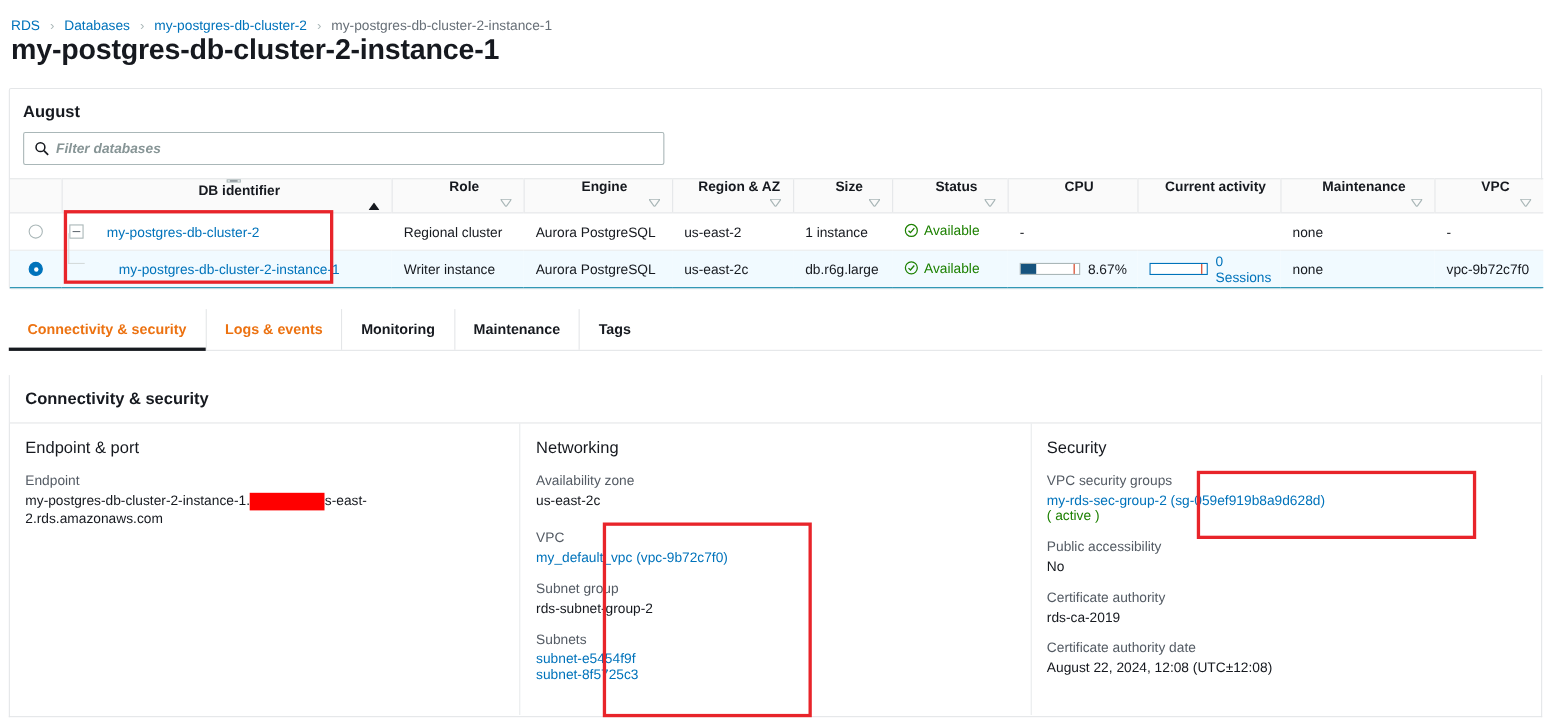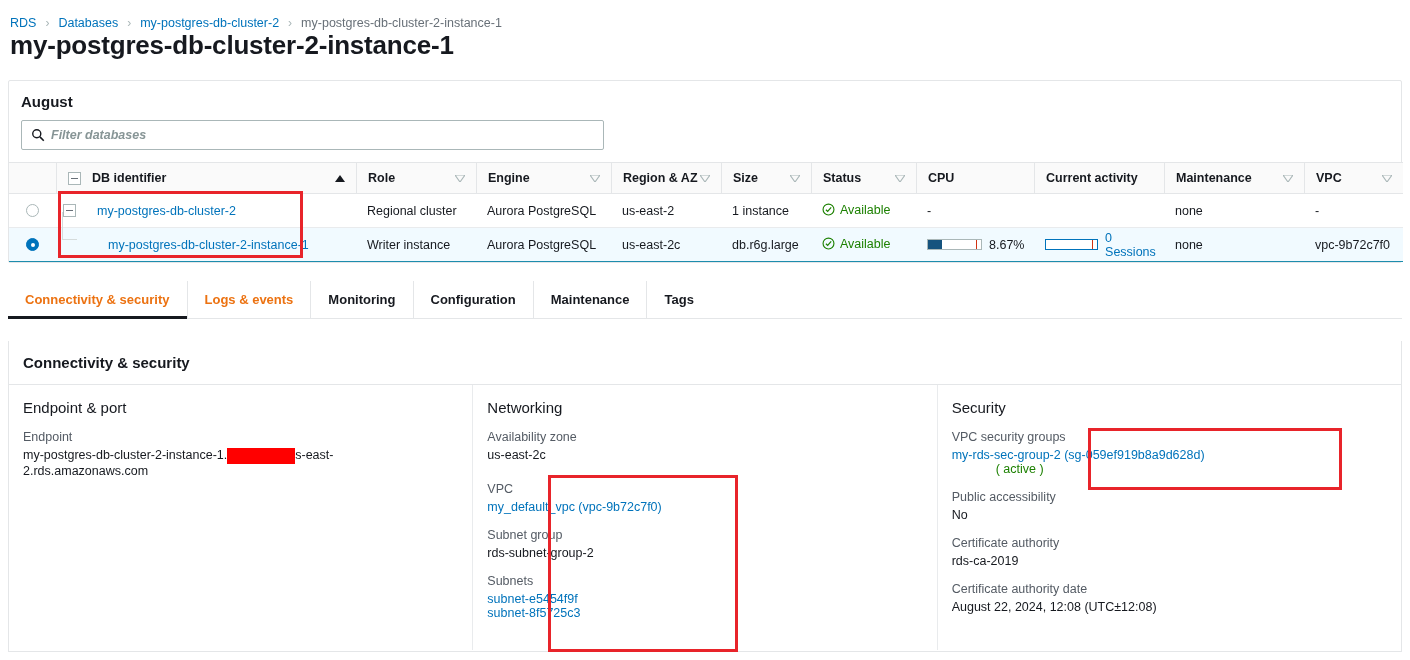--- a/index.html
+++ b/index.html
@@ -66,21 +66,21 @@
   
   table.grid { width:100%; border-collapse:collapse; table-layout:fixed; }
   table.grid thead th {
     background:#fafafa;
     border-top:1px solid #e4e6e8;
     border-bottom:1px solid #e4e6e8;
     height:30px;
     font-size:12.5px; font-weight:bold; color:#16191f;
     text-align:left; padding:0; vertical-align:middle;
   }
-  .th-inner { display:flex; align-items:center; height:30px; padding-left:11px; position:relative; }
+  .th-inner { display:flex; align-items:center; height:30px; padding-left:11px; position:relative;flex-direction:column; }
   .th-div { border-left:1px solid #e4e6e8; }
   .sort-tri { margin-left:auto; margin-right:11px; }
   td { font-size:12.5px; color:#16191f; padding:0; vertical-align:middle; }
   tbody tr { height:34px; }
   tr.row-plain td { border-bottom:1px solid #e9ebed; background:#fff; }
   tr.row-selected td { background:#f1faff; border-top:1px solid #1d8dad; border-bottom:1px solid #1d8dad; }
   .cell { padding-left:11px; display:flex; align-items:center; height:33px; }
   .link { color:#0073bb; cursor:pointer; }
 
   
@@ -151,21 +151,21 @@
   }
   .panel-head h3 { margin:0; font-size:15px; font-weight:bold; color:#16191f; }
   .cols { display:flex; }
   .col { flex:1; padding:14px 14px 16px 14px; position:relative; }
   .col + .col { border-left:1px solid #e9ebed; }
   .col h4 { margin:0 0 14px 0; font-size:15px; font-weight:normal; color:#16191f; }
   .fld { margin-bottom:14px; }
   .fld-label { font-size:12.5px; color:#545b64; margin-bottom:4px; }
   .fld-value { font-size:12.5px; color:#16191f; }
   .fld-value.link { color:#0073bb; }
-  .active-txt { color:#1d8102; font-size:12.5px;margin-left:44px; }
+  .active-txt { color:#1d8102; font-size:12.5px; }
 
   
   .redact { display:inline-block; background:#ff0000; vertical-align:middle; }
 
   
   .annot {
     position:absolute; border:3px solid #e8242a;
     pointer-events:none; z-index:40;
   }
 </style>
@@ -472,23 +472,20 @@
   <div class="tab active">
       <span>Connectivity &amp; security</span>
     </div>
   <div class="tab hover">
       <span>Logs &amp; events</span>
     </div>
   <div class="tab">
       <span>Monitoring</span>
     </div>
   <div class="tab">
-      <span>Configuration</span>
-    </div>
-  <div class="tab">
       <span>Maintenance</span>
     </div>
   <div class="tab">
       <span>Tags</span>
     </div>
 </div>
 
 <div class="panel" style="top:341px; height:311px;">
   <div class="panel-head">
     <h3>Connectivity &amp; security</h3>

